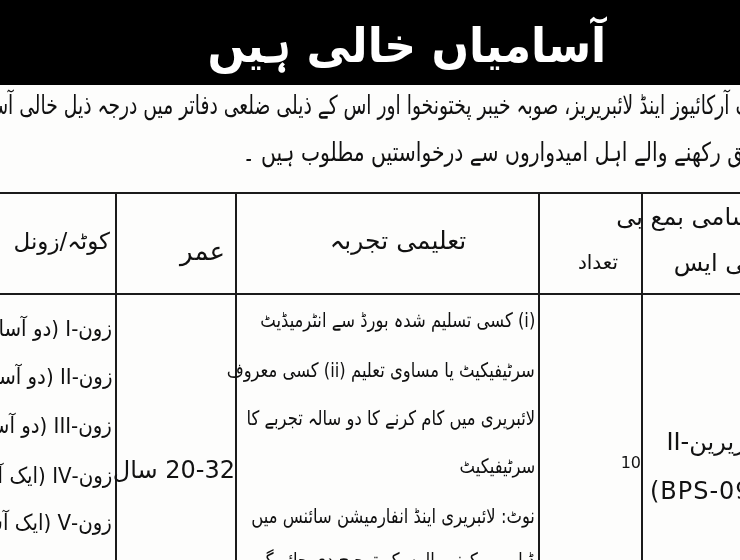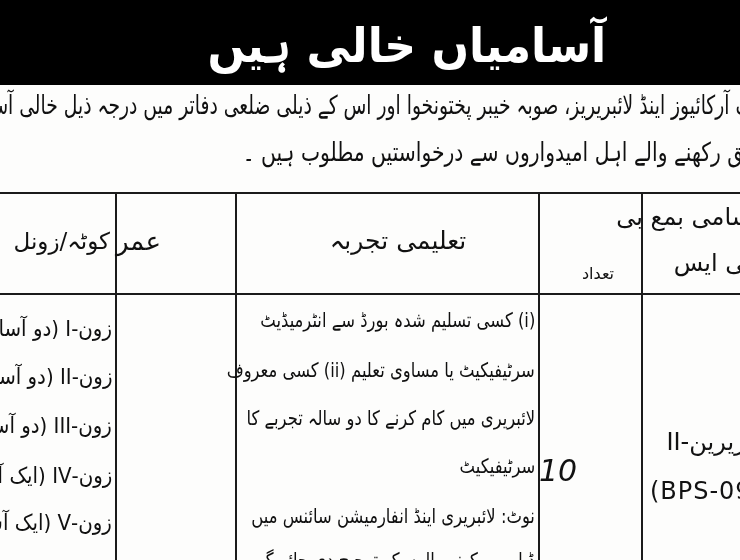--- a/index.html
+++ b/index.html
@@ -34,29 +34,29 @@
   .vline{position:absolute;top:192px;height:368px;width:2px;background:#1b1b1b;}
   .vline-1{left:115px;}
   .vline-2{left:235px;}
   .vline-3{left:538px;}
   .vline-4{left:641px;}
   
   .th{position:absolute;font-size:24px;font-weight:500;white-space:nowrap;color:#111;}
   .th-post-1{top:203px;right:-55px;}
   .th-post-2{top:249px;right:-12px;}
   .th-count-1{top:208px;left:539px;width:102px;text-align:center;font-size:23px;}
-  .th-count-2{top:264px;left:539px;width:118px;text-align:center;font-size:16px;}
+  .th-count-2{top:250px;left:539px;width:118px;text-align:center;font-size:20px;}
   .th-exp{top:226px;left:236px;width:324px;text-align:center;font-size:25px;}
-  .th-age{top:226px;left:116px;width:109px;text-align:left;font-size:26px;}
+  .th-age{top:236px;left:116px;width:109px;text-align:right;font-size:26px;}
   .th-quota{top:228px;right:630px;font-size:23px;margin-left:40px;}
   
   .td{position:absolute;white-space:nowrap;color:#121212;}
   .td-post-1{top:428px;right:-35px;font-size:24px;}
   .td-post-2{top:477px;right:-22px;font-size:24px;letter-spacing:1px;}
-  .td-count{top:453px;left:539px;width:102px;text-align:left;font-size:30px;font-style:italic;}
+  .td-count{top:453px;left:539px;width:102px;text-align:right;font-size:16px;}
   .exp-line{
     position:absolute;right:205px;font-size:20px;white-space:nowrap;
     transform:scaleX(.82);transform-origin:right center;color:#101010;
   }
   .exp-0{top:308px;}
   .exp-1{top:358px;}
   .exp-2{top:406px;}
   .exp-3{top:454px;}
   .exp-4{top:504px;font-weight:500;}
   .exp-5{top:548px;}
@@ -101,20 +101,21 @@
   <div class="td td-post-2">(BPS-09)</div>
   <div class="td td-count">10</div>
 
   <div class="exp-line exp-0">(i) کسی تسلیم شدہ بورڈ سے انٹرمیڈیٹ</div>
   <div class="exp-line exp-1">سرٹیفیکیٹ یا مساوی تعلیم (ii) کسی معروف</div>
   <div class="exp-line exp-2">لائبریری میں کام کرنے کا دو سالہ تجربے کا</div>
   <div class="exp-line exp-3">سرٹیفیکیٹ</div>
   <div class="exp-line exp-4">نوٹ: لائبریری اینڈ انفارمیشن سائنس میں</div>
   <div class="exp-line exp-5">ڈپلومہ رکھنے والوں کو ترجیح دی جائے گی</div>
 
+  <div class="td td-age">20-32 سال</div>
 
   <div class="zone-line zone-0">زون-I (دو آسامیاں)</div>
   <div class="zone-line zone-1">زون-II (دو آسامیاں)</div>
   <div class="zone-line zone-2">زون-III (دو آسامیاں)</div>
   <div class="zone-line zone-3">زون-IV (ایک آسامی)</div>
   <div class="zone-line zone-4">زون-V (ایک آسامی)</div>
 
 </div>
 
 </body></html>

